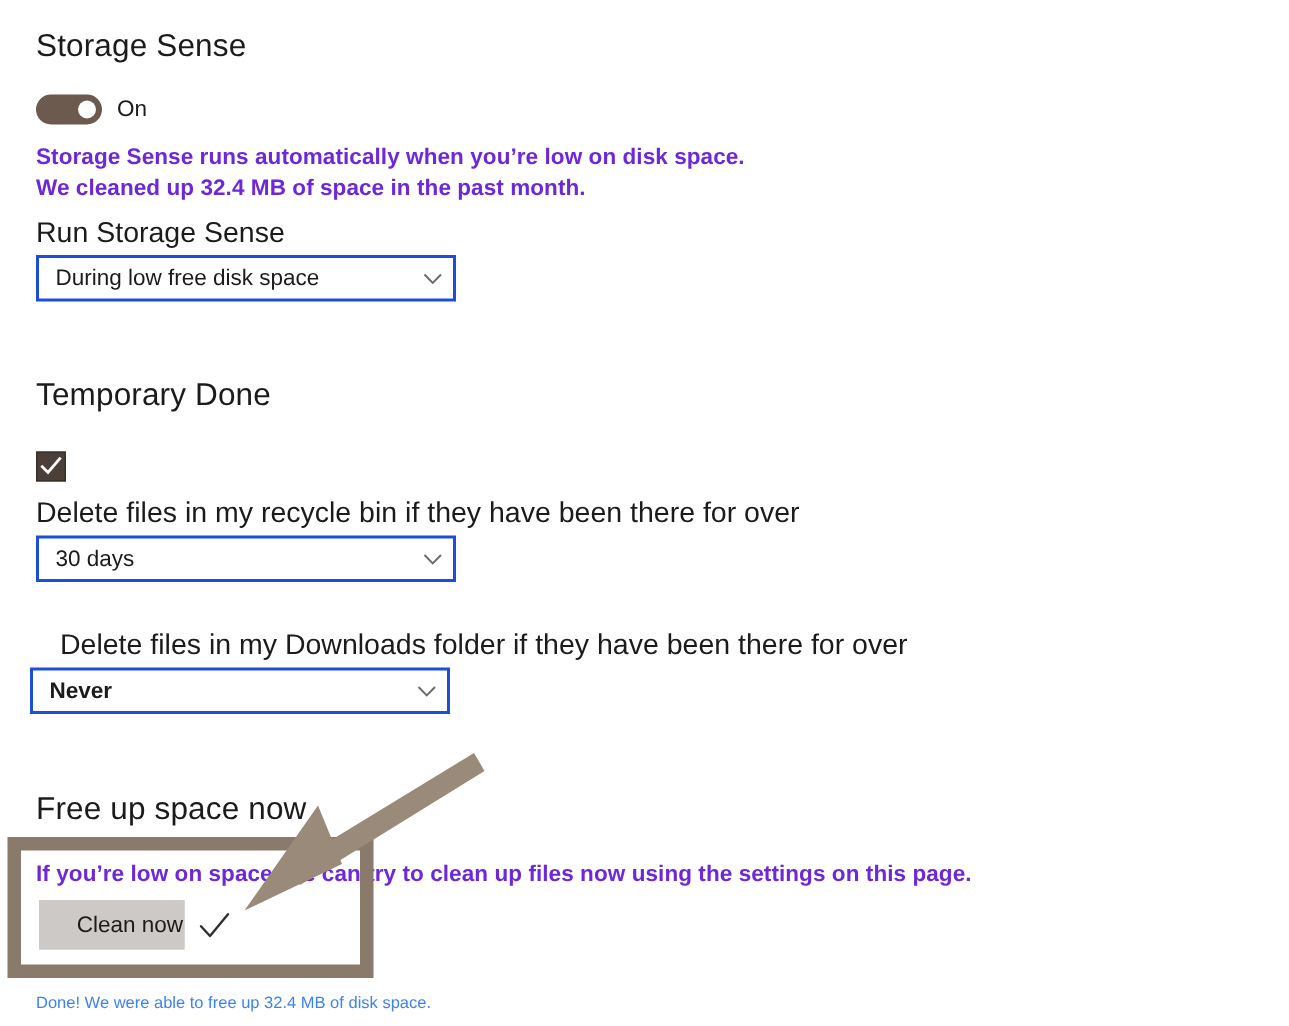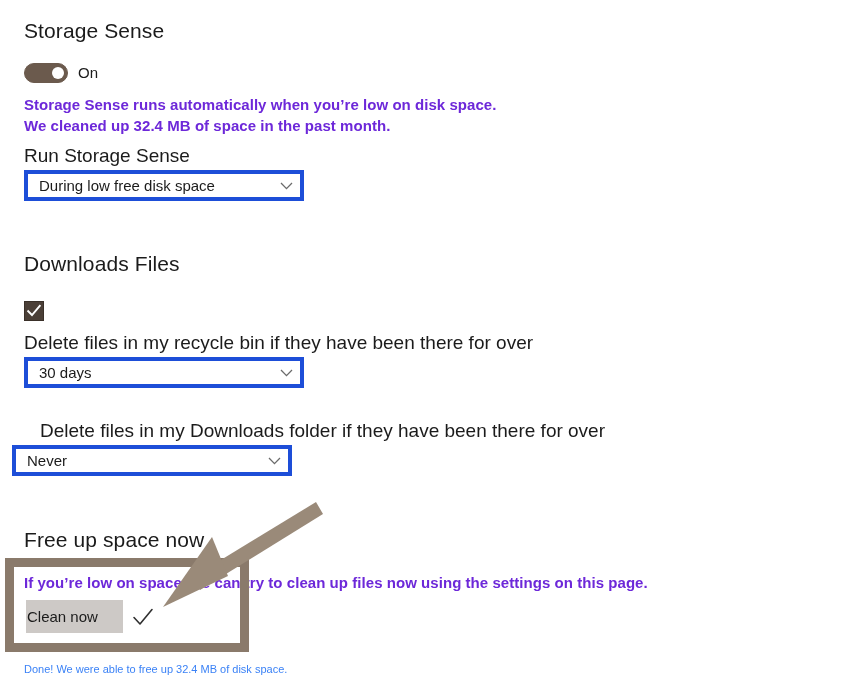--- a/index.html
+++ b/index.html
@@ -84,21 +84,21 @@
     font-size: 15px;
     color: #1b1b1b;
   }
 
   
   .combo {
     position: absolute;
     height: 31px;
     box-sizing: border-box;
     background: #ffffff;
-    border: 4px solid #1d4ed8;
+    border: 2px solid #1d4ed8;
     cursor: pointer;
     display: flex;
     align-items: center;
   }
   .combo .combo-value {
     font-size: 15px;
     color: #1b1b1b;
     padding-left: 11px;
     flex: 1;
     white-space: nowrap;
@@ -135,21 +135,21 @@
     height: 33px;
     background: #cdc9c6;
     border: 1px solid #cdc9c6;
     box-sizing: border-box;
     font-family: "Liberation Sans", "DejaVu Sans", sans-serif;
     font-size: 15px;
     color: #1b1b1b;
     cursor: pointer;
     padding: 0;
     line-height: 31px;
-    text-align: left;
+    text-align: right;
   }
   .done-check {
     position: absolute;
     left: 131px;
     top: 605px;
     width: 24px;
     height: 24px;
     color: #303030;
   }
 
@@ -195,42 +195,42 @@
 
   <div class="combo" style="left:24px; top:170px; width:280px;">
     <span class="combo-value">During low free disk space</span>
     <span class="chev">
       <svg width="13" height="8" viewBox="0 0 13 8" fill="none">
         <path d="M1 1 L6.5 6.6 L12 1" stroke="#6b6b6b" stroke-width="1.3" fill="none"></path>
       </svg>
     </span>
   </div>
 
-  <div class="section-title" style="left:24px; top:252px;">Downloads Files</div>
+  <div class="section-title" style="left:24px; top:252px;">Temporary Done</div>
 
   <div class="checkbox">
     <svg width="18" height="18" viewBox="0 0 18 18">
       <path d="M3.2 9.2 L7.0 13.0 L14.8 3.8" stroke="#ffffff" stroke-width="1.9" fill="none" stroke-linecap="square"></path>
     </svg>
   </div>
 
   <div class="label-text" style="left:24px; top:332px;">Delete files in my recycle bin if they have been there for over</div>
 
   <div class="combo" style="left:24px; top:357px; width:280px;">
     <span class="combo-value">30 days</span>
     <span class="chev">
       <svg width="13" height="8" viewBox="0 0 13 8" fill="none">
         <path d="M1 1 L6.5 6.6 L12 1" stroke="#6b6b6b" stroke-width="1.3" fill="none"></path>
       </svg>
     </span>
   </div>
 
   <div class="label-text" style="left:24px; top:420px;margin-left:16px;">Delete files in my Downloads folder if they have been there for over</div>
 
-  <div class="combo" style="left:12px; top:445px; width:280px;">
+  <div class="combo" style="left:20px; top:445px; width:280px;font-weight:bold;">
     <span class="combo-value">Never</span>
     <span class="chev">
       <svg width="13" height="8" viewBox="0 0 13 8" fill="none">
         <path d="M1 1 L6.5 6.6 L12 1" stroke="#6b6b6b" stroke-width="1.3" fill="none"></path>
       </svg>
     </span>
   </div>
 
   <div class="section-title" style="left:24px; top:528px;">Free up space now</div>
 

